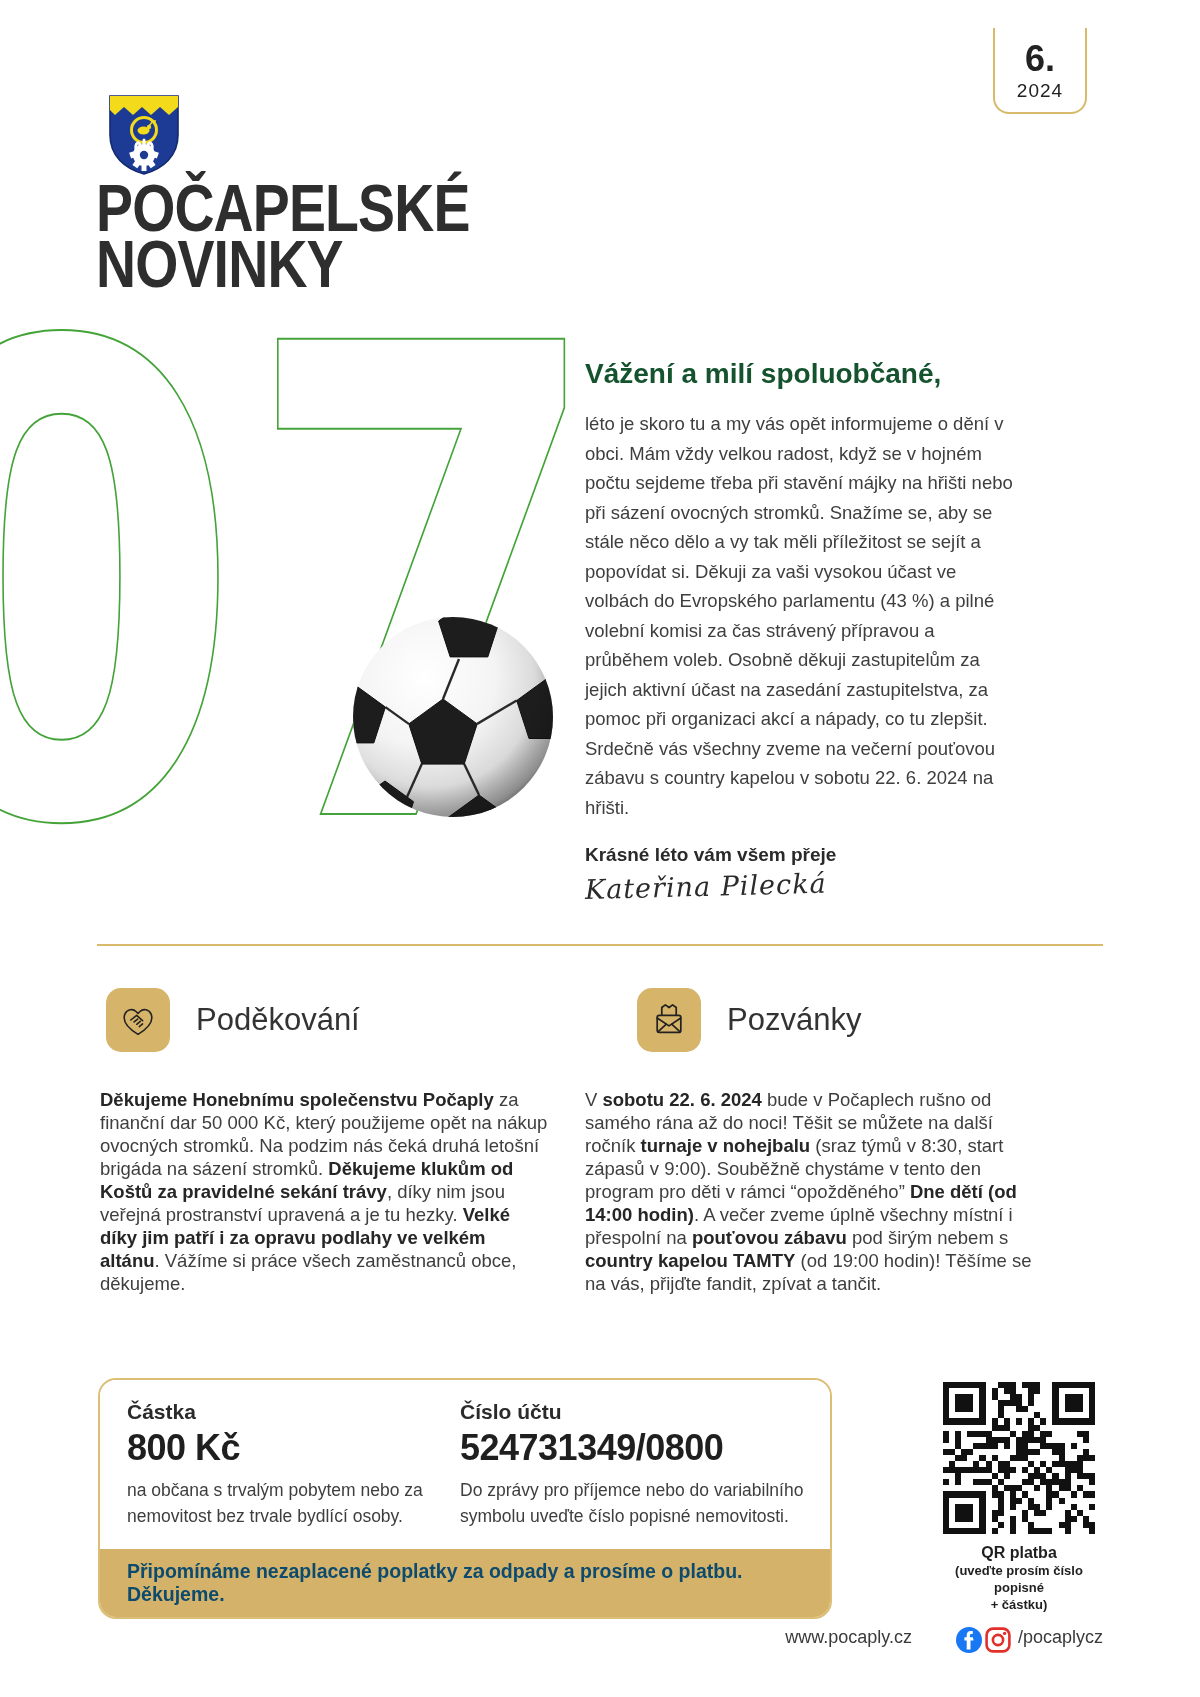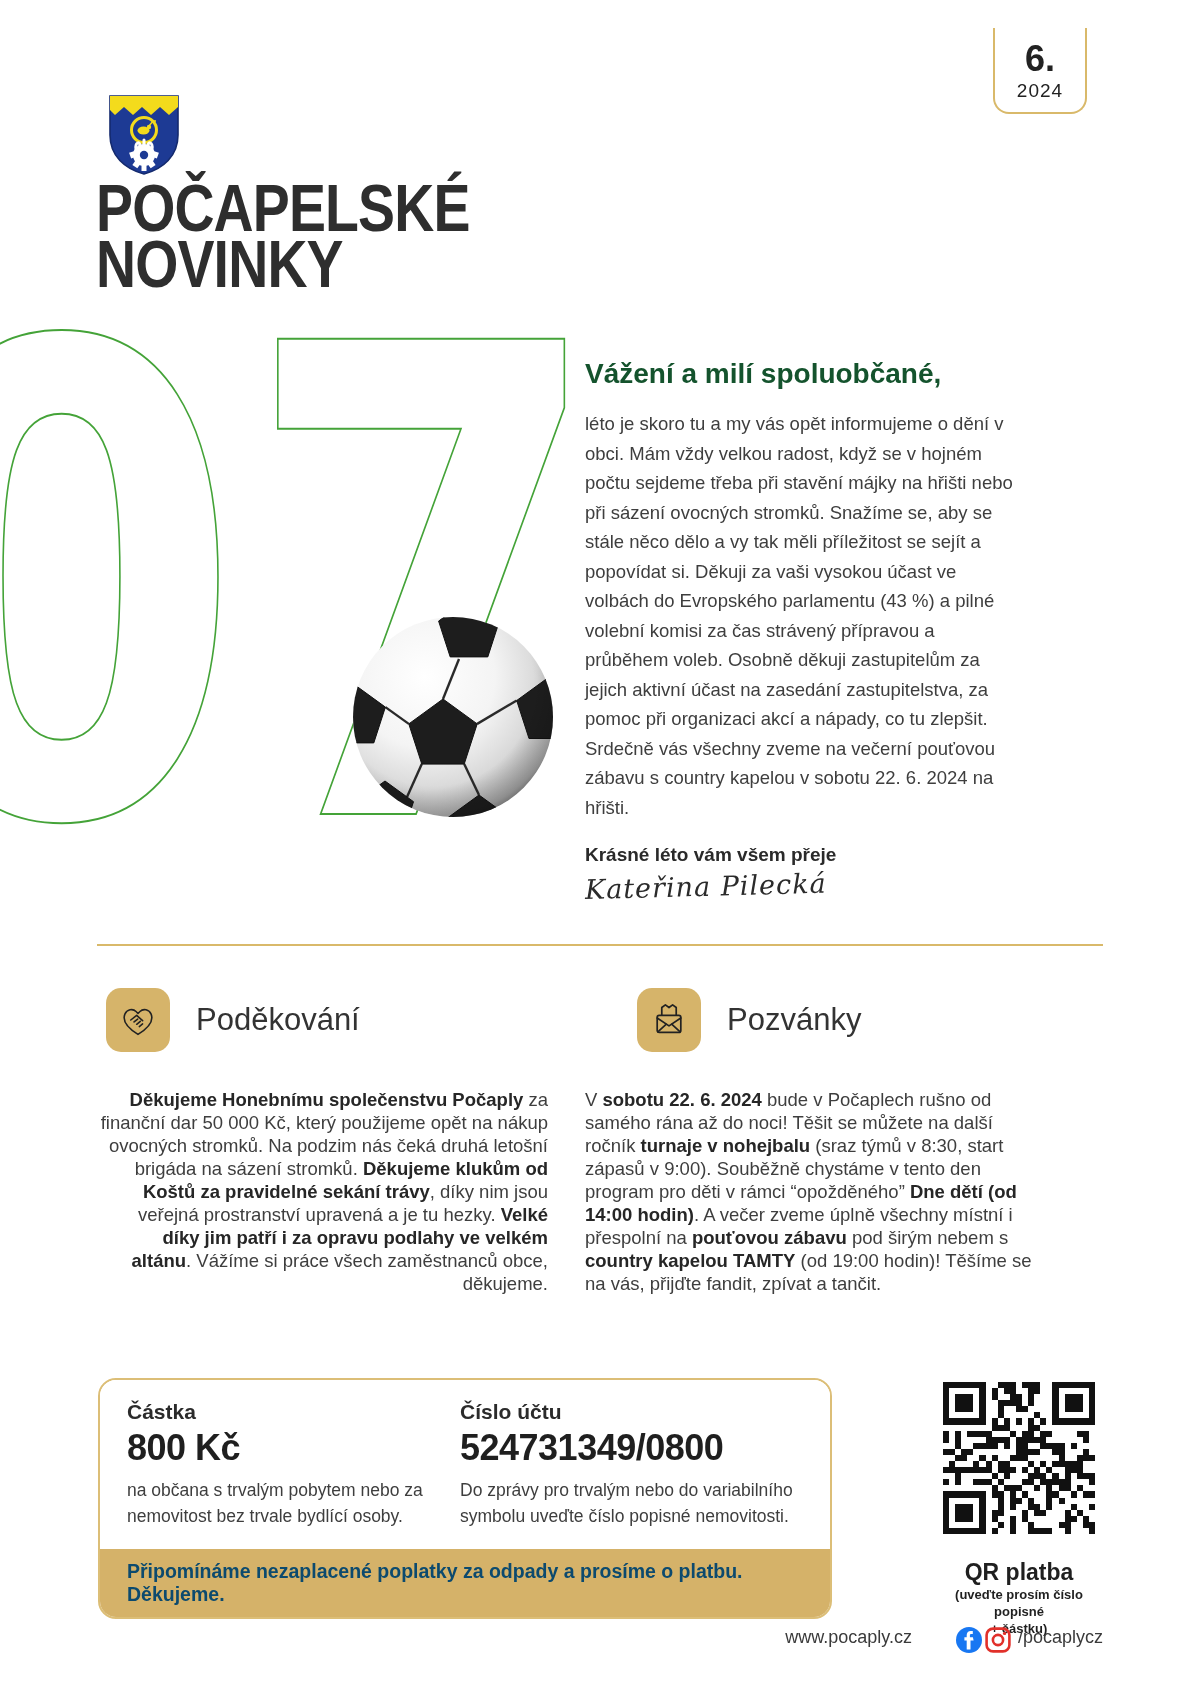--- a/index.html
+++ b/index.html
@@ -33,21 +33,21 @@
   .hero p.intro{margin:0;font-size:18.5px;line-height:29.5px;color:#3e3e3e;}
   .hero .closing{margin-top:22px;font-size:19px;font-weight:700;color:#2a2a2a;}
   .hero .signature{margin-top:8px;font-family:"DejaVu Serif","Liberation Serif",serif;
                    font-style:italic;font-size:27px;color:#2b2b2b;letter-spacing:1px;
                    transform:rotate(-1.5deg);transform-origin:0 50%;}
 
   .divider{position:absolute;left:97px;top:944px;width:1006px;height:2px;background:#d9b96a;}
 
   
   .section{position:absolute;top:988px;width:448px;}
-  .sec-left{left:100px;text-align:right;}
+  .sec-left{left:100px;}
   .sec-right{left:585px;}
   .sec-head{display:flex;align-items:center;}
   .sec-left .sec-head{margin-left:6px;}
   .sec-right .sec-head{margin-left:52px;}
   .sec-icon{width:64px;height:64px;border-radius:15px;background:#d6b46a;flex:0 0 auto;
             display:flex;align-items:center;justify-content:center;}
   .sec-title{font-size:31px;font-weight:400;color:#333;margin-left:26px;}
   .section .body{margin-top:36px;font-size:18.5px;line-height:23px;color:#3e3e3e;}
   .section .body .b{font-weight:700;color:#262626;}
 
@@ -59,21 +59,21 @@
   .pay-col2{width:346px;}
   .pay-label{font-size:21px;font-weight:600;color:#2b2b2b;}
   .pay-value{font-size:36px;font-weight:800;color:#1f1f1f;margin:3px 0 9px 0;letter-spacing:-0.5px;}
   .pay-note{font-size:17.5px;line-height:25.5px;color:#3e3e3e;}
   .pay-banner{background:#d5b269;min-height:56px;display:flex;align-items:center;
               padding:6px 20px 6px 27px;font-size:19.5px;font-weight:700;color:#0c4a6e;}
 
   
   .qr-block{position:absolute;left:943px;top:1382px;width:152px;text-align:center;}
   .qr-svg{width:152px;height:152px;display:block;}
-  .qr-caption{margin-top:25px;font-size:23px;font-weight:700;color:#1f1f1f;}
+  .qr-caption{margin-top:10px;font-size:16px;font-weight:700;color:#1f1f1f;}
   .qr-note{font-size:13px;font-weight:700;line-height:17px;color:#1f1f1f;}
 
   
   .footer{position:absolute;top:1627px;right:97px;display:flex;align-items:flex-start;}
   .footer .site{font-size:18px;color:#3a3a3a;}
   .footer .icons{display:flex;align-items:center;margin-left:44px;}
   .footer .icons svg{display:block;}
   .footer .ig{margin-left:3px;}
   .footer .handle{font-size:18px;color:#3a3a3a;margin-left:7px;}
 </style>
@@ -201,21 +201,21 @@
   <div class="pay-card">
     <div class="pay-body">
       <div class="pay-col1">
         <div class="pay-label">Částka</div>
         <div class="pay-value">800 Kč</div>
         <div class="pay-note">na občana s trvalým pobytem nebo za nemovitost bez trvale bydlící osoby.</div>
       </div>
       <div class="pay-col2">
         <div class="pay-label">Číslo účtu</div>
         <div class="pay-value">524731349/0800</div>
-        <div class="pay-note">Do zprávy pro trvalým nebo do variabilního symbolu uveďte číslo popisné nemovitosti.</div>
+        <div class="pay-note">Do zprávy pro příjemce nebo do variabilního symbolu uveďte číslo popisné nemovitosti.</div>
       </div>
     </div>
     <div class="pay-banner">Připomínáme nezaplacené poplatky za odpady a prosíme o platbu. Děkujeme.</div>
   </div>
 
   <div class="qr-block">
     <svg class="qr-svg" id="qr" viewBox="0 0 25 25" shape-rendering="crispEdges">
         <rect x="9" y="0" width="1" height="1" fill="#111"></rect>
         <rect x="10" y="0" width="1" height="1" fill="#111"></rect>
         <rect x="11" y="0" width="1" height="1" fill="#111"></rect>

